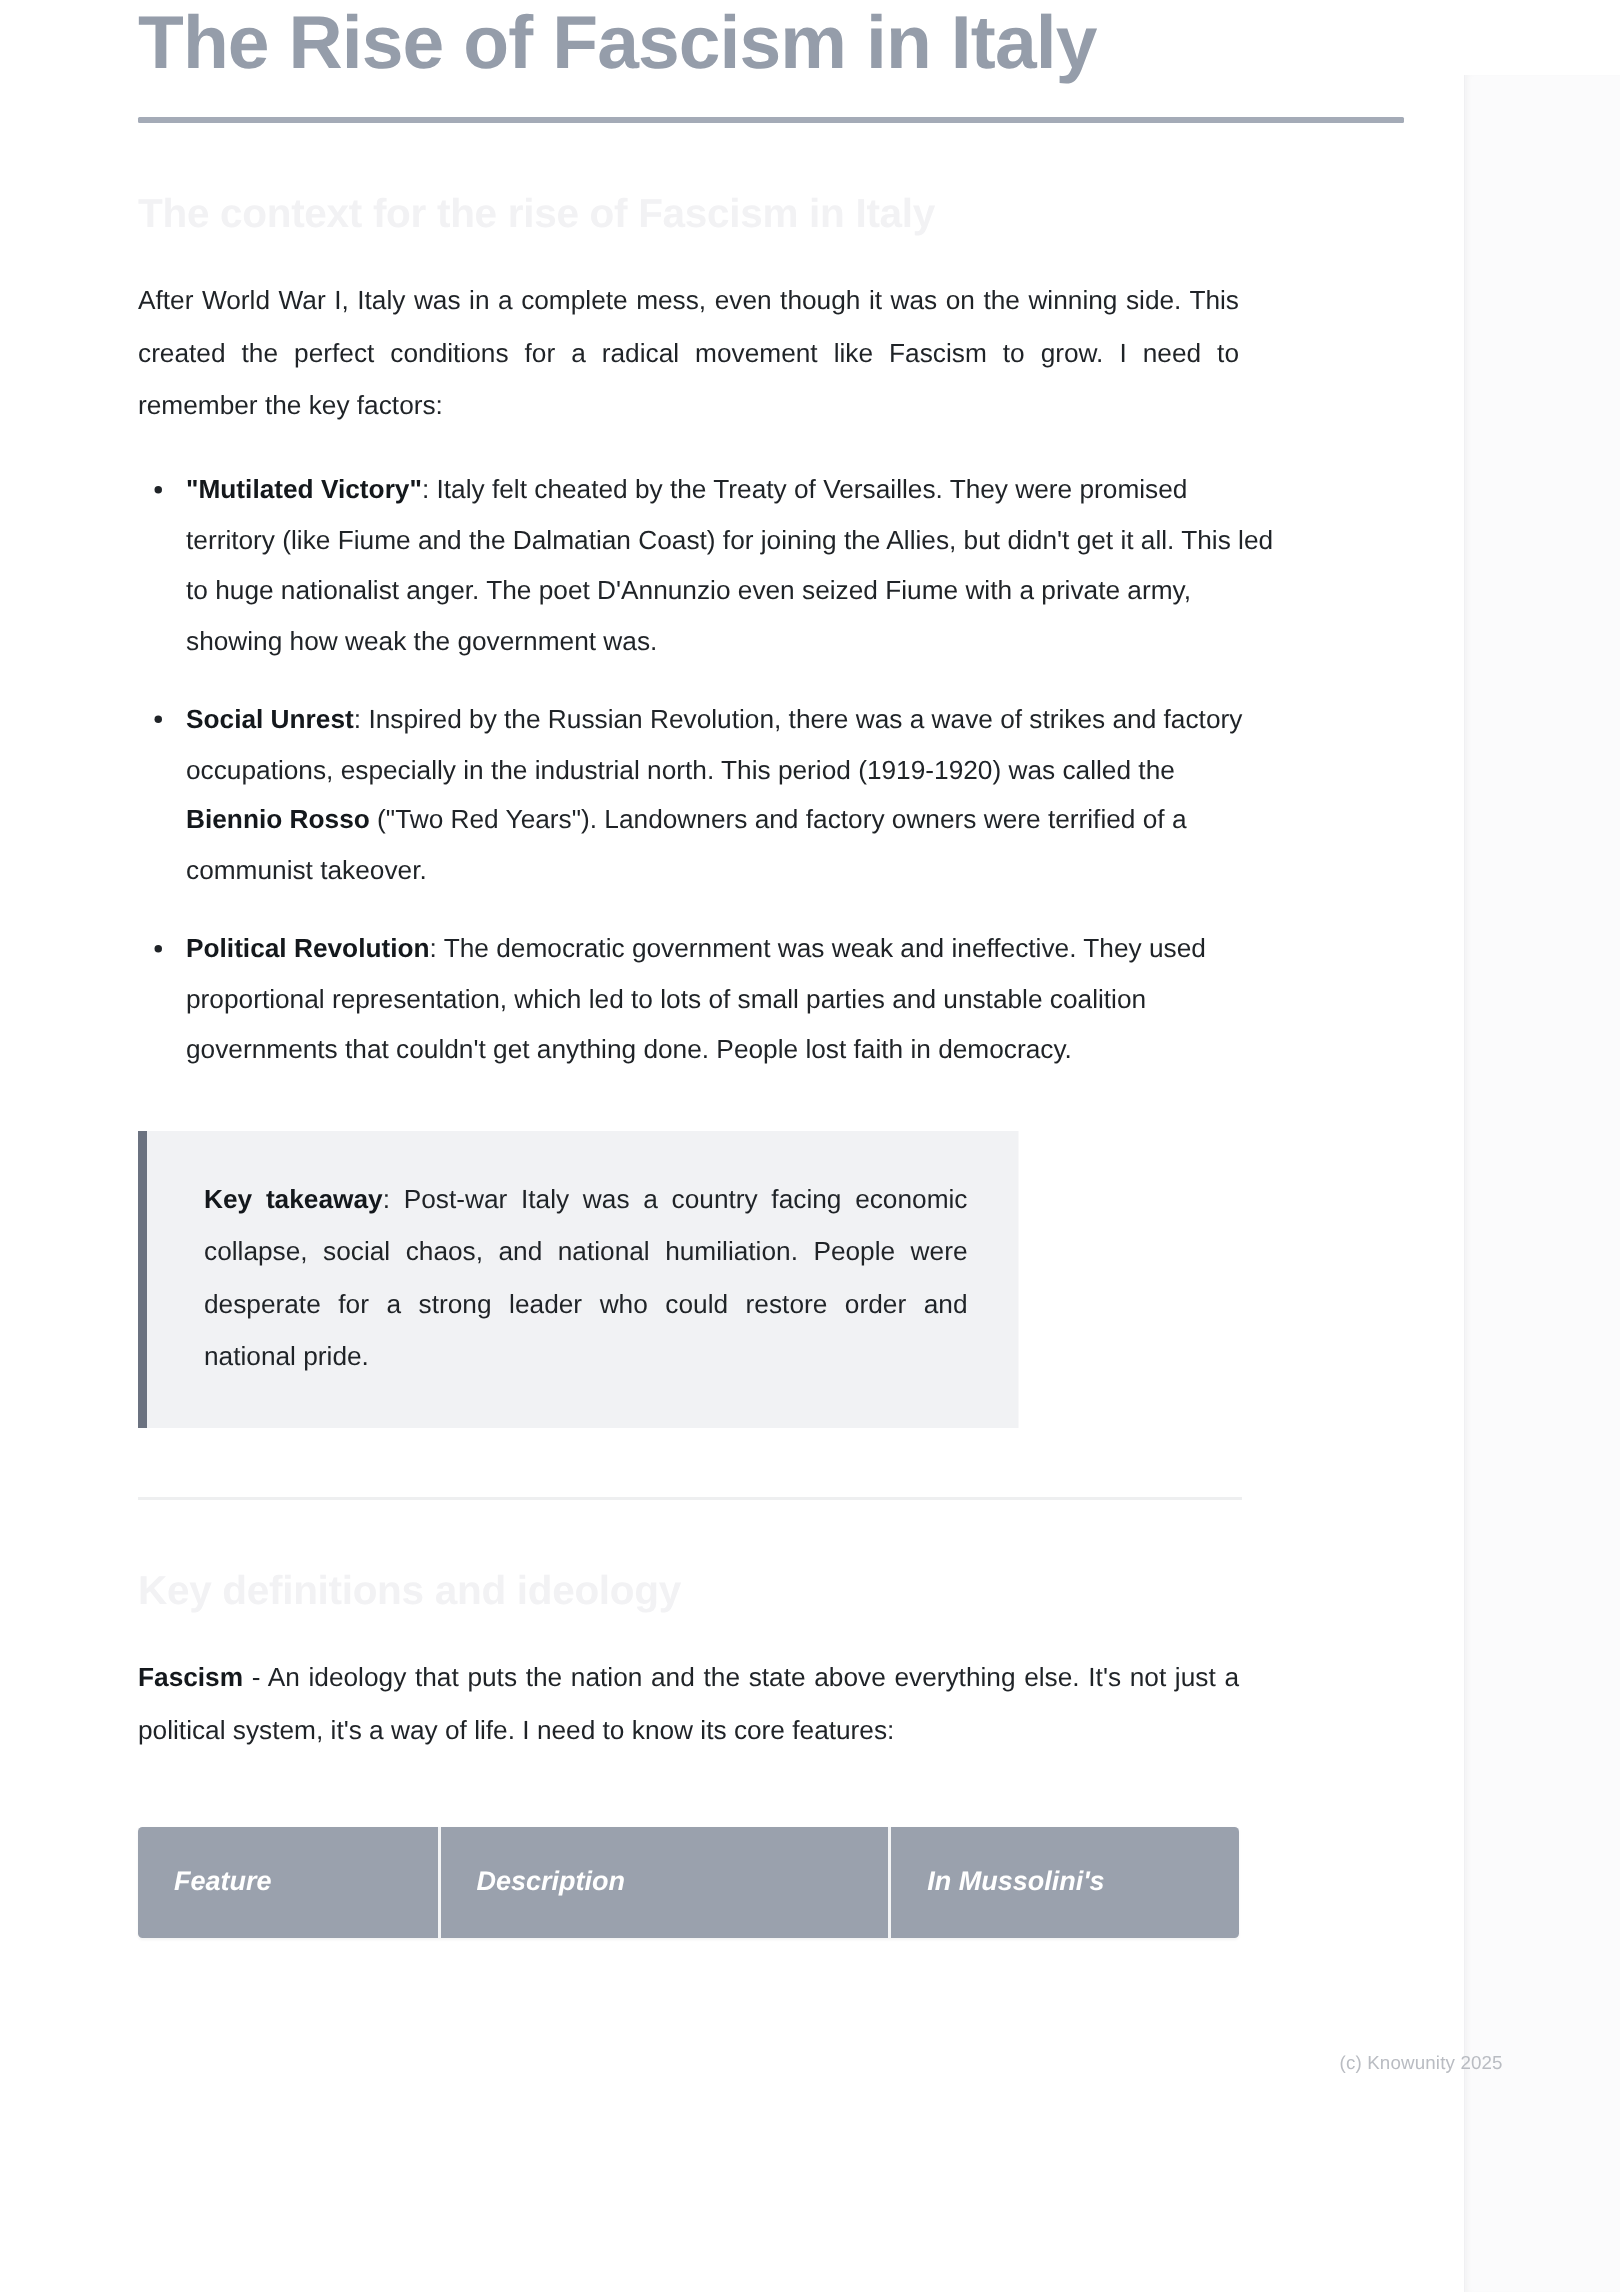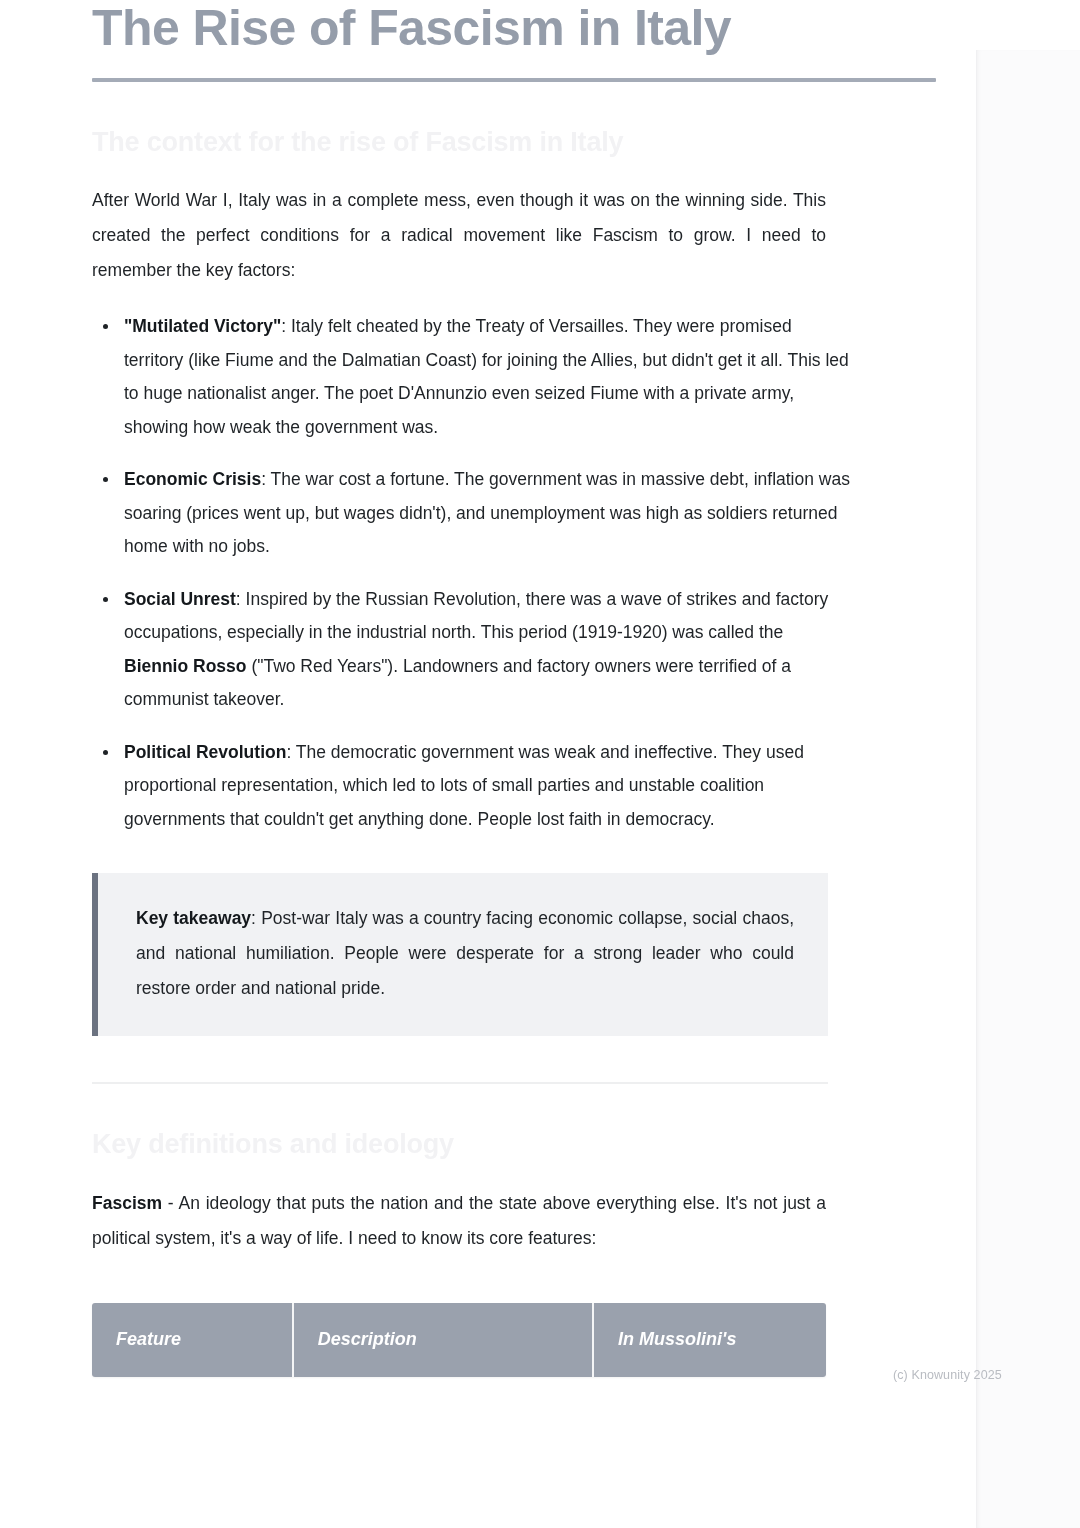--- a/index.html
+++ b/index.html
@@ -112,21 +112,21 @@
     width: 5px;
     height: 5px;
     border-radius: 50%;
     background: #1f2327;
   }
   b, strong { font-weight: bold; color: #14181c; }
 
   
   .callout {
     margin-top: 37px;
-    width: 736px;
+    width: 587px;
     background: #f1f2f4;
     border-left: 6px solid #6b7280;
     padding: 28px 34px 30px 38px;
   }
   .callout-text {
     margin: 0;
     font-size: 17.5px;
     line-height: 35px;
     color: #1f2327;
     text-align: justify;
@@ -183,24 +183,20 @@
 
   <p class="body-para">After World War I, Italy was in a complete mess, even though it was on the winning side. This created the perfect conditions for a radical movement like Fascism to grow. I need to remember the key factors:</p>
 
   <ul class="bullet-list">
 
     <li>
       <span class="bullet-dot"></span>
       <b>"Mutilated Victory"</b><span>: Italy felt cheated by the Treaty of Versailles. They were promised territory (like Fiume and the Dalmatian Coast) for joining the Allies, but didn't get it all. This led to huge nationalist anger. The poet D'Annunzio even seized Fiume with a private army, showing how weak the government was.</span>
     </li>
 
-    <li>
-      <span class="bullet-dot"></span>
-      <b>Economic Crisis</b><span>: The war cost a fortune. The government was in massive debt, inflation was soaring (prices went up, but wages didn't), and unemployment was high as soldiers returned home with no jobs.</span>
-    </li>
 
     <li>
       <span class="bullet-dot"></span>
       <b>Social Unrest</b><span>: Inspired by the Russian Revolution, there was a wave of strikes and factory occupations, especially in the industrial north. This period (1919-1920) was called the </span><b>Biennio Rosso</b><span> ("Two Red Years"). Landowners and factory owners were terrified of a communist takeover.</span>
     </li>
 
     <li>
       <span class="bullet-dot"></span>
       <b>Political Revolution</b><span>: The democratic government was weak and ineffective. They used proportional representation, which led to lots of small parties and unstable coalition governments that couldn't get anything done. People lost faith in democracy.</span>
     </li>

